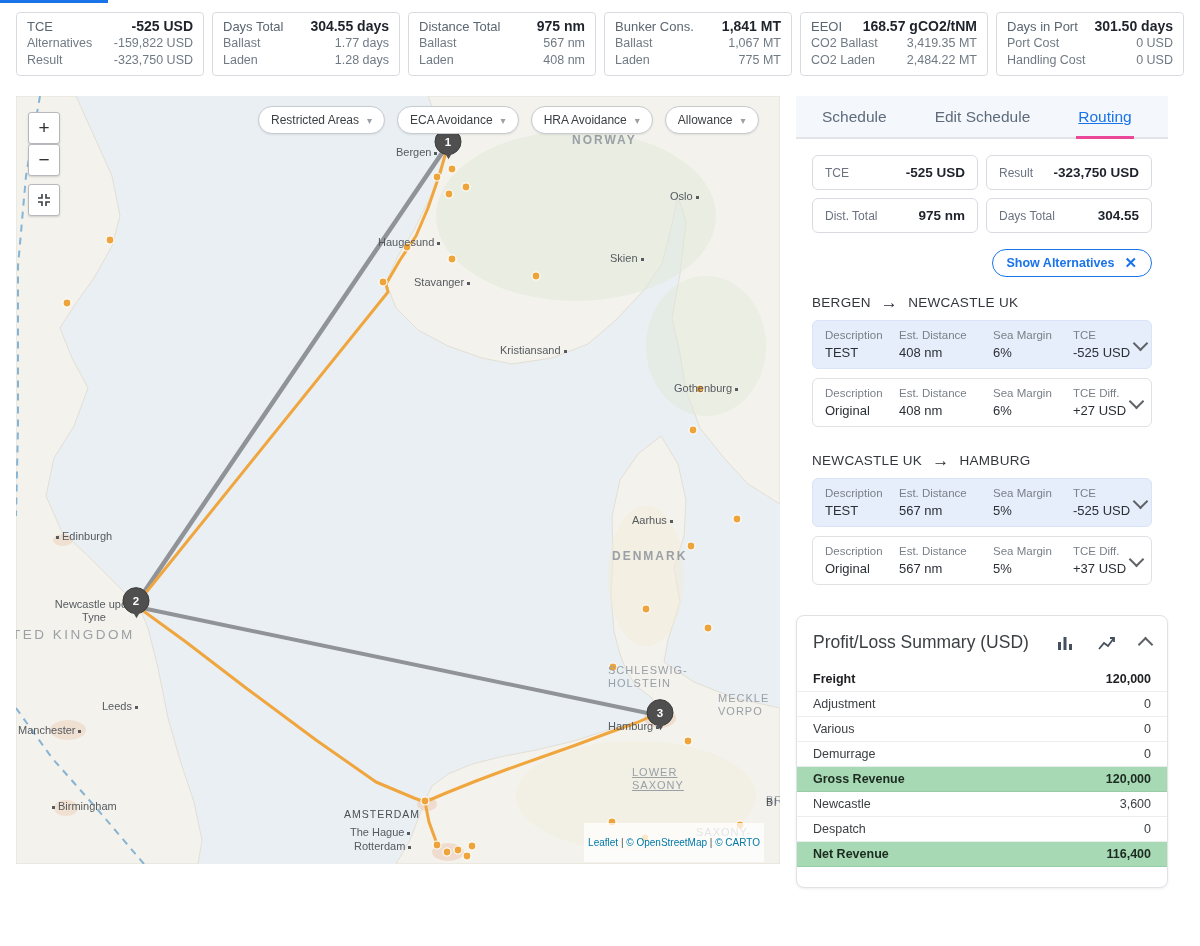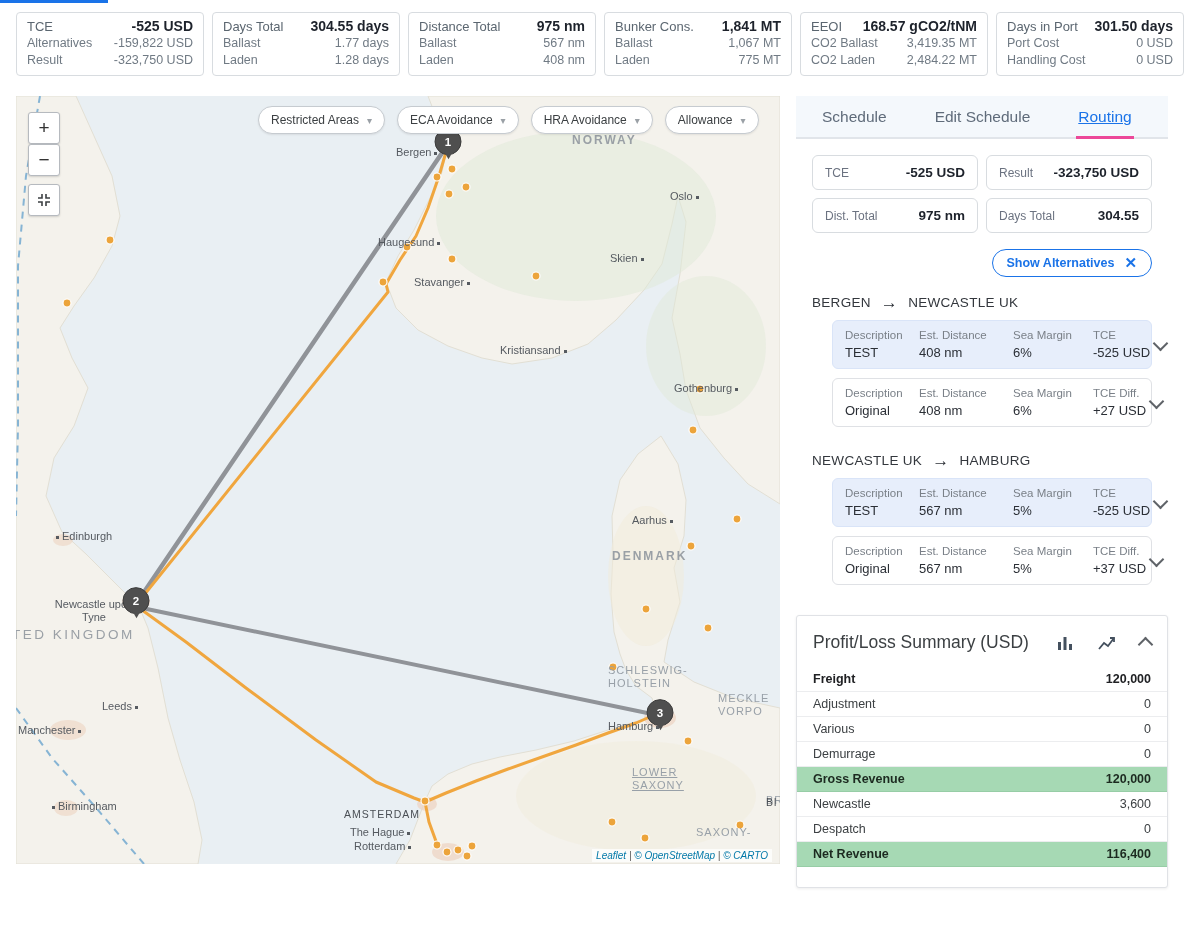--- a/index.html
+++ b/index.html
@@ -37,22 +37,22 @@
   .marker-num{color:#fff;font-size:11.5px;font-weight:bold;}
   .map-labels{position:absolute;left:0;top:0;width:100%;height:100%;z-index:15;pointer-events:none;}
   .map-label{position:absolute;font-size:11px;color:#555a60;white-space:pre-line;line-height:13px;}
   .map-label.city::after{content:"";display:inline-block;width:3px;height:3px;background:#565b61;margin-left:3px;vertical-align:middle;}
   .map-label.city-left::before{content:"";display:inline-block;width:3px;height:3px;background:#565b61;margin-right:3px;vertical-align:middle;}
   .map-label.city2{text-align:center;width:96px;}
   .map-label.city-caps{letter-spacing:1px;font-size:10.5px;color:#4a4f55;}
   .map-label.region{color:#9aa0a6;letter-spacing:2px;font-size:12px;font-weight:bold;}
   .map-label.region-big{color:#9aa0a6;letter-spacing:2.5px;font-size:13.5px;}
   .map-label.region2{color:#98a0a8;letter-spacing:1px;font-size:11px;}
-  .map-attr{position:absolute;right:8px;bottom:2px;font-size:10px;color:#555;background:rgba(255,255,255,.72);
-    padding:1px 4px;z-index:30;font-style:italic;}
+  .map-attr{position:absolute;right:16px;bottom:2px;font-size:10px;color:#555;background:rgba(255,255,255,.72);
+    padding:14px 4px;z-index:30;}
   .map-attr a{color:#0078a8;text-decoration:none;}
 
   
   .panel{position:absolute;left:796px;top:96px;width:372px;}
   .tabs{display:flex;gap:44px;padding:0 24px;background:#f4f8fc;border-bottom:2px solid #e1e5ea;}
   .tab{padding:12px 2px 10px;font-size:15.5px;color:#5f6b7a;cursor:pointer;margin-bottom:-2px;white-space:nowrap;}
   .tab.active{color:#1a73e8;border-bottom:3px solid #ec4899;text-decoration:underline;}
   .pstats{display:grid;grid-template-columns:1fr 1fr;gap:8px;margin:16px 16px 0;}
   .pstat-card{border:1px solid #d8dce0;border-radius:6px;padding:9px 12px;display:flex;
     justify-content:space-between;align-items:baseline;background:#fff;}
@@ -60,29 +60,29 @@
   .pstat-card .val{font-size:13.5px;font-weight:bold;color:#1d222b;white-space:nowrap;}
   .alt-toggle-row{display:flex;justify-content:flex-end;margin:16px 16px 0;}
   .alt-pill{display:flex;align-items:center;gap:10px;border:1.5px solid #1a73e8;border-radius:16px;
     padding:4px 14px;color:#1a73e8;font-size:12.5px;font-weight:bold;cursor:pointer;background:#fff;}
   .alt-pill .x{font-size:15px;font-weight:bold;cursor:pointer;}
   .routing-legs{margin:0 16px;}
   .leg-header{display:flex;align-items:center;gap:10px;margin:26px 0 10px;font-size:13.5px;color:#33373d;letter-spacing:.3px;}
   .leg-header:first-child{margin-top:18px;}
   .leg-arrow{font-size:17px;font-weight:bold;color:#2b2f36;line-height:10px;}
   .alt-card{display:grid;grid-template-columns:74px 94px 80px 1fr 16px;align-items:center;border-radius:6px;
-    padding:8px 12px;margin-top:9px;background:#fff;border:1px solid #dfe1e5;cursor:pointer;margin-left:20px;}
+    padding:8px 12px;margin-top:9px;background:#fff;border:1px solid #dfe1e5;cursor:pointer;}
   .alt-card.selected{background:#e7eefb;border:1px solid #d9e4f8;}
   .alt-h{font-size:11.5px;color:#7a8088;}
   .alt-v{font-size:13px;color:#2b2f36;margin-top:4px;white-space:nowrap;}
   .chev{width:9px;height:9px;border-right:2px solid #5f6368;border-bottom:2px solid #5f6368;
     transform:rotate(45deg);justify-self:end;margin-top:-3px;}
   .apply-btn{display:block;margin:20px 16px 0;width:calc(100% - 32px);height:33px;background:#dadce0;
     color:#9aa0a6;border:none;border-radius:4px;font-size:13.5px;font-family:inherit;}
-  .pnl-card{margin-top:30px;border:1px solid #e0e2e6;border-radius:3px;background:#fff;
+  .pnl-card{margin-top:30px;border:1px solid #e0e2e6;border-radius:8px;background:#fff;
     box-shadow:0 1px 3px rgba(0,0,0,.07);overflow:hidden;padding-bottom:20px;}
   .pnl-head{display:flex;align-items:center;padding:16px 16px 14px;}
   .pnl-title{font-size:17.5px;color:#3c4043;flex:1;}
   .pnl-icons{display:flex;align-items:center;gap:24px;}
   .chev-up{width:9px;height:9px;border-left:2px solid #5f6368;border-top:2px solid #5f6368;
     transform:rotate(45deg);margin-top:4px;cursor:pointer;}
   .pnl-row{display:flex;justify-content:space-between;align-items:center;height:24px;padding:0 16px;
     font-size:12.5px;color:#3c4043;border-bottom:1px solid #ecedef;}
   .pnl-row.bold .pnl-l,.pnl-row.bold .pnl-v{font-weight:bold;color:#202124;}
   .pnl-row.total{background:#a6d9b4;border-bottom:1px solid #97cda6;}

